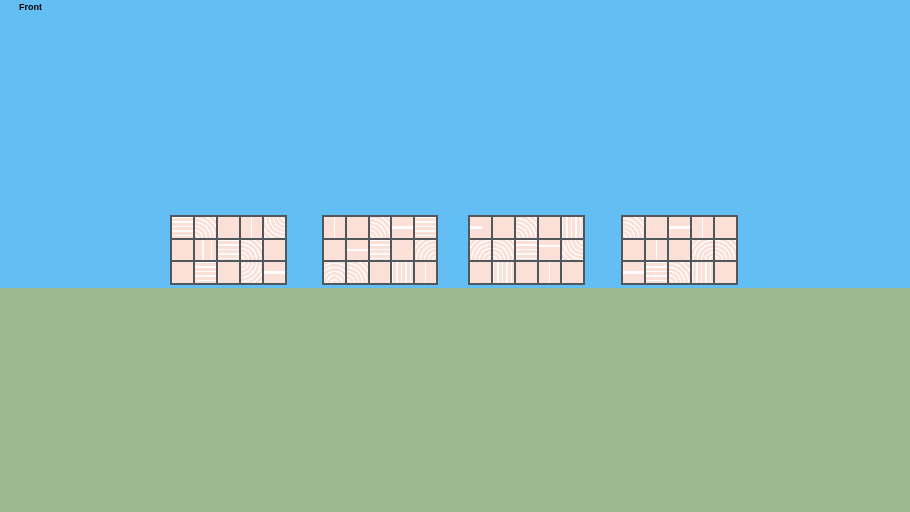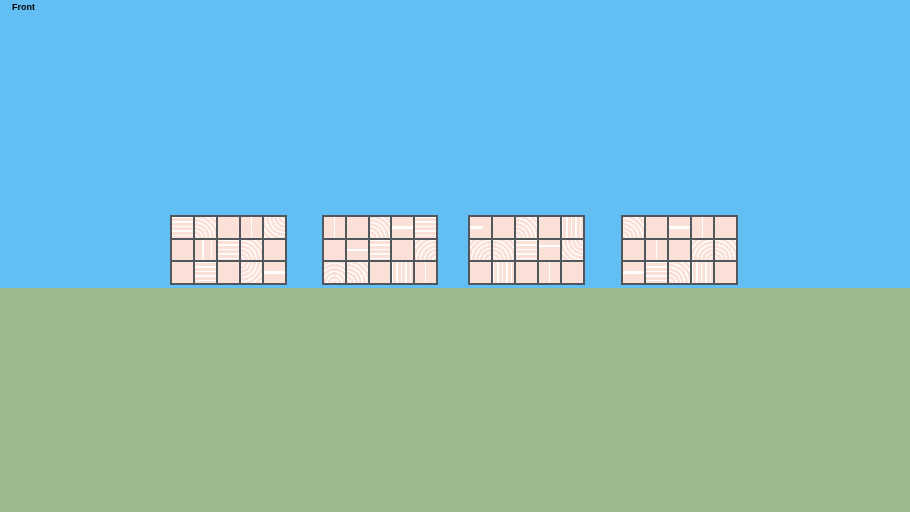--- a/index.html
+++ b/index.html
@@ -17,21 +17,21 @@
     position: absolute; left: 0; top: 0;
     width: 100%; height: var(--horizon, 288px);
     background: var(--sky, #63BEF3);
   }
   #ground {
     position: absolute; left: 0; top: var(--horizon, 288px);
     width: 100%; bottom: 0;
     background: var(--ground, #9BB98D);
   }
   #view-label {
-    position: absolute; left: 12px; top: 2px;
+    position: absolute; left: 19px; top: 2px;
     font-size: 9px; font-weight: bold; color: #000;
     letter-spacing: 0px;
     z-index: 5;
   }
   .panel {
     position: absolute;
     display: grid;
     grid-template-columns: repeat(5, 1fr);
     grid-template-rows: repeat(3, 1fr);
     gap: 2px;

